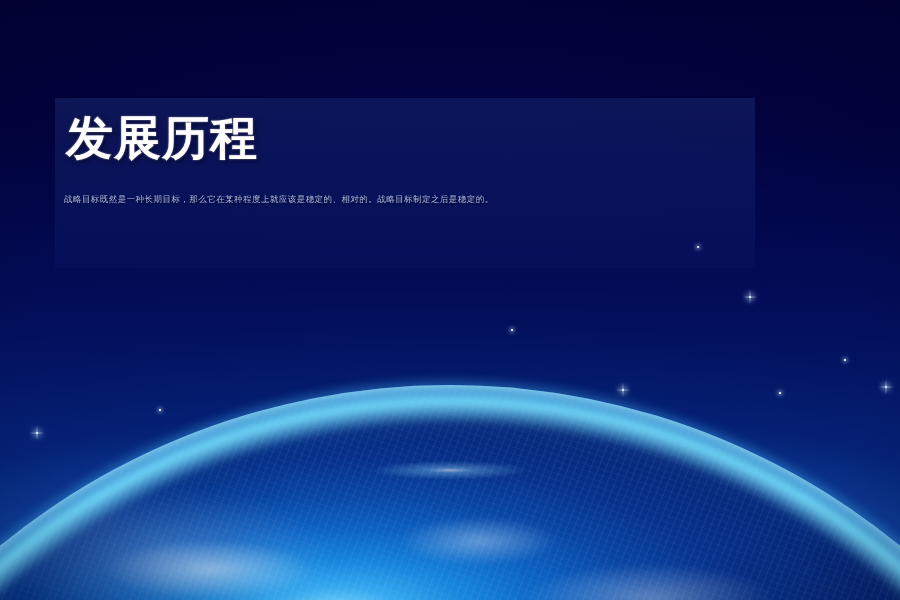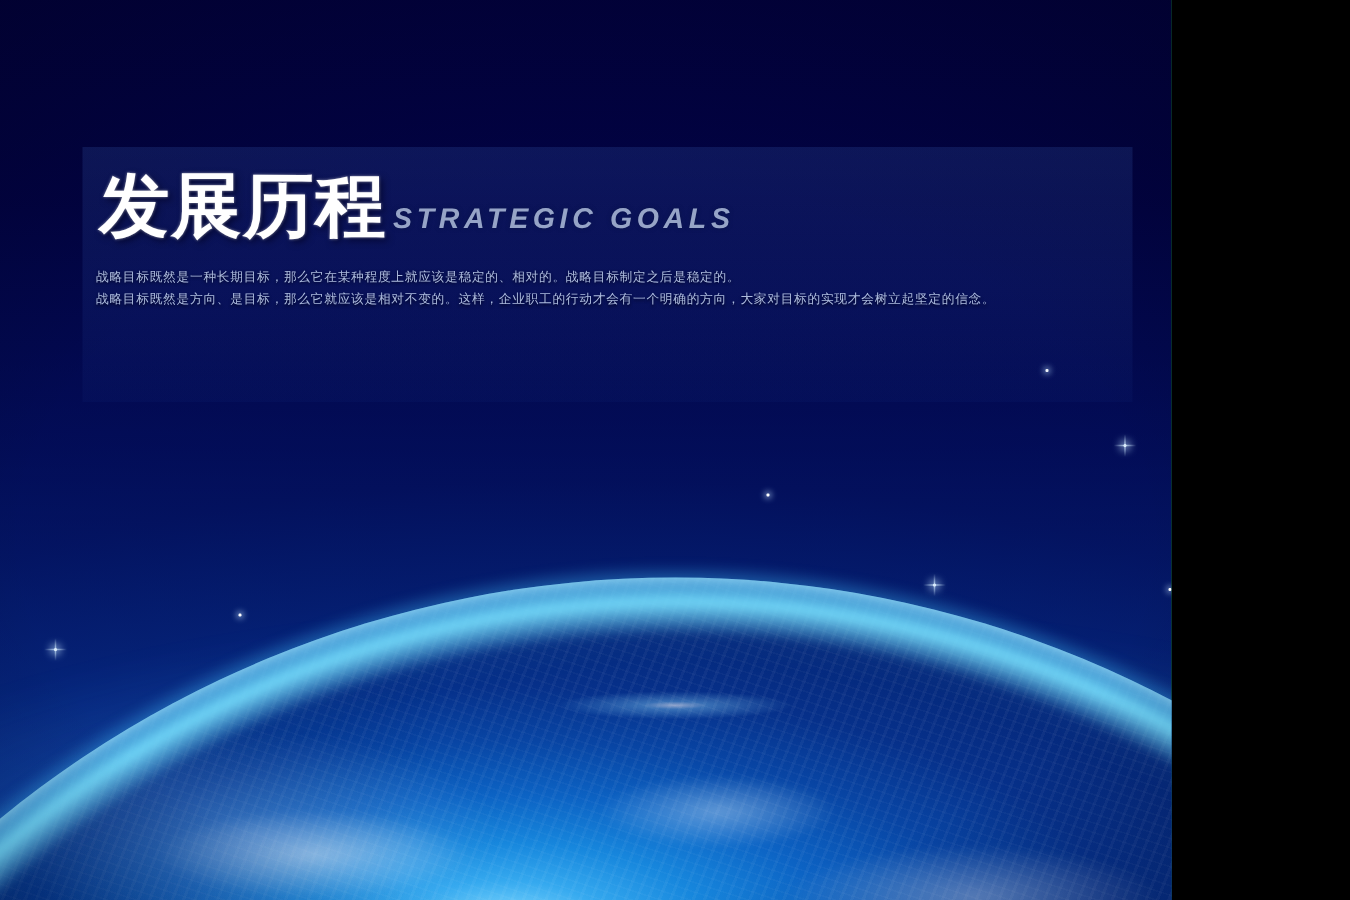--- a/index.html
+++ b/index.html
@@ -2,21 +2,21 @@
 <html><head>
 <meta charset="utf-8">
 <style>
   html, body {
     margin: 0;
     padding: 0;
     background: #000;
   }
   #stage {
     position: relative;
-    width: 781px;
+    width: 900px;
     height: 600px;
     overflow: hidden;
     font-family: "Liberation Sans", sans-serif;
     background: #15803d;
   }
 
   
   .space {
     position: absolute;
     inset: 0;
@@ -181,21 +181,21 @@
     color: rgba(205,220,245,.72);
     margin-left: 4px;
     margin-bottom: 3px;
     text-shadow: 0 0 3px rgba(10,20,70,.8);
   }
 
   
   .body-copy {
     position: absolute;
     left: 64px;
-    top: 178px;
+    top: 192px;
     width: 690px;
   }
   .body-line {
     font-family: "DejaVu Sans", "Liberation Sans", sans-serif;
     font-size: 8.5px;
     line-height: 14.5px;
     color: rgba(196,212,242,.88);
     letter-spacing: .45px;
     white-space: nowrap;
     text-shadow: 0 1px 2px rgba(0,0,25,.85);
@@ -231,21 +231,19 @@
     <div class="earth-glowline"></div>
     <div class="earth-atmo"></div>
   </div>
 
   <div class="vignette"></div>
 
   <div class="panel"></div>
 
   <div class="title-row">
     <span class="title-cn">发展历程</span>
-    <span class="title-en">STRATEGIC GOALS</span>
   </div>
 
   <div class="body-copy" id="body-copy">
       <div class="body-line">战略目标既然是一种长期目标，那么它在某种程度上就应该是稳定的、相对的。战略目标制定之后是稳定的。</div>
-      <div class="body-line">战略目标既然是方向、是目标，那么它就应该是相对不变的。这样，企业职工的行动才会有一个明确的方向，大家对目标的实现才会树立起坚定的信念。</div>
     </div>
 
 </div>
 
 </body></html>

